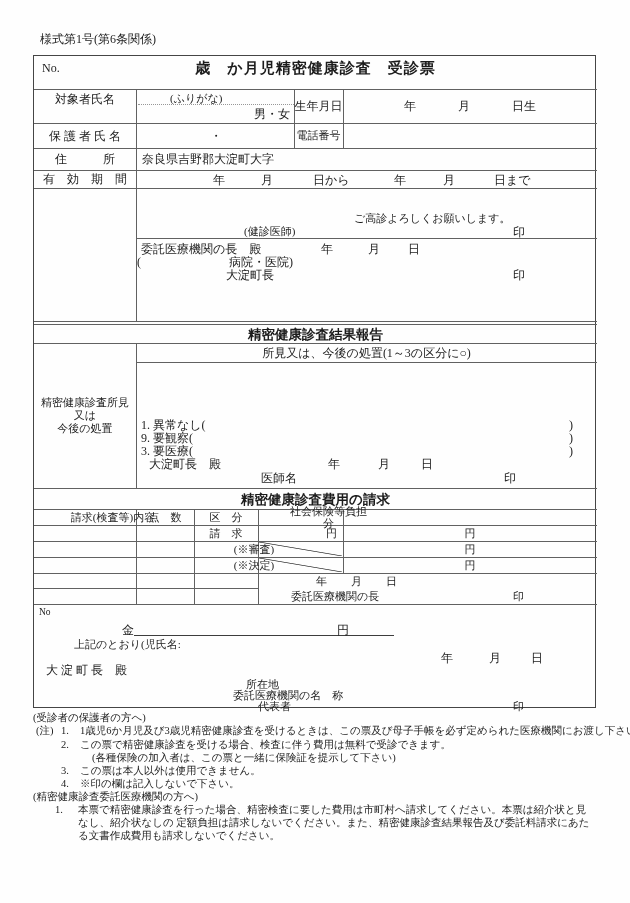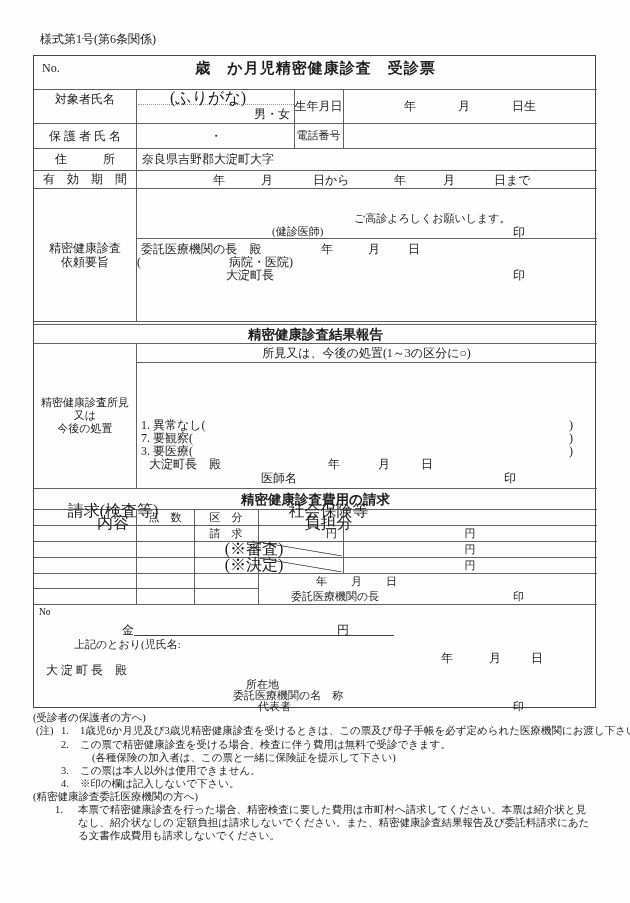--- a/index.html
+++ b/index.html
@@ -17,21 +17,21 @@
     position:absolute;left:33px;top:55px;width:563px;height:653px;
     border:1.6px solid #454545;box-sizing:border-box;background:#fefefe;
   }
   .hl{position:absolute;height:1px;background:#616161;}
   .vl{position:absolute;width:1px;background:#616161;}
   .dot{position:absolute;height:0;border-top:1px dotted #979797;}
   .ctr{display:flex;align-items:center;justify-content:center;text-align:center;}
   .colctr{display:flex;flex-direction:column;align-items:center;justify-content:center;text-align:center;}
   .t12{font-size:12px;line-height:14px;}
   .t11{font-size:11px;line-height:13px;}
-  .t10{font-size:16px;line-height:12.5px;padding-left:28px;}
+  .t10{font-size:11px;line-height:12.5px;padding-left:28px;}
   .bold{font-weight:bold;}
   .diag{position:absolute;background:linear-gradient(to top right,
         transparent calc(50% - 0.8px),#6a6a6a calc(50% - 0.2px),
         #6a6a6a calc(50% + 0.2px),transparent calc(50% + 0.8px));}
   .uline{position:absolute;border-bottom:1px solid #3d3d3d;}
   .note-line{position:absolute;font-size:10.5px;line-height:13px;white-space:nowrap;}
 </style>
 </head>
 <body>
 
@@ -94,46 +94,42 @@
     <div class="abs t12" style="left:108px;top:96px;">奈良県吉野郡大淀町大字</div>
 
     <div class="abs ctr t12" style="left:0;top:114px;width:102px;height:18px;">有　効　期　間</div>
     <span class="abs t12" style="left:179px;top:117px;">年</span>
     <span class="abs t12" style="left:227px;top:117px;">月</span>
     <span class="abs t12" style="left:279px;top:117px;">日から</span>
     <span class="abs t12" style="left:360px;top:117px;">年</span>
     <span class="abs t12" style="left:409px;top:117px;">月</span>
     <span class="abs t12" style="left:460px;top:117px;">日まで</span>
 
-    <div class="abs colctr t12" style="left:0;top:132px;width:102px;height:133px;">
-      <div>精密健康診査</div>
-      <div>依頼要旨</div>
-    </div>
     <div class="abs t11" style="left:320px;top:156px;">ご高診よろしくお願いします。</div>
     <div class="abs t12" style="left:479px;top:169px;">印</div>
-    <div class="abs t11" style="left:210px;top:169px;margin-left:28px;">(健診医師)</div>
+    <div class="abs t11" style="left:210px;top:169px;">(健診医師)</div>
     <div class="abs t12" style="left:107px;top:186px;">委託医療機関の長　殿</div>
     <span class="abs t12" style="left:287px;top:186px;">年</span>
     <span class="abs t12" style="left:334px;top:186px;">月</span>
     <span class="abs t12" style="left:374px;top:186px;">日</span>
     <span class="abs t12" style="left:103px;top:199px;">(</span>
     <span class="abs t12" style="left:195px;top:199px;">病院・医院)</span>
     <div class="abs t12" style="left:192px;top:212px;">大淀町長</div>
     <div class="abs t12" style="left:479px;top:212px;">印</div>
 
     <div class="abs colctr t11" style="left:0;top:287px;width:102px;height:145px;">
       <div>精密健康診査所見</div>
       <div>又は</div>
       <div>今後の処置</div>
     </div>
     <div class="abs bold" style="left:0;top:270px;width:563px;text-align:center;font-size:13.5px;">精密健康診査結果報告</div>
     <div class="abs ctr t12" style="left:102px;top:287px;width:461px;height:19px;">所見又は、今後の処置(1～3の区分に○)</div>
     <span class="abs t12" style="left:107px;top:362px;">1. 異常なし(</span>
     <span class="abs t12" style="left:535px;top:362px;">)</span>
-    <span class="abs t12" style="left:107px;top:375px;">7. 要観察(</span>
+    <span class="abs t12" style="left:107px;top:375px;">9. 要観察(</span>
     <span class="abs t12" style="left:535px;top:375px;">)</span>
     <span class="abs t12" style="left:107px;top:388px;">3. 要医療(</span>
     <span class="abs t12" style="left:535px;top:388px;">)</span>
     <div class="abs t12" style="left:115px;top:401px;">大淀町長　殿</div>
     <span class="abs t12" style="left:294px;top:401px;">年</span>
     <span class="abs t12" style="left:344px;top:401px;">月</span>
     <span class="abs t12" style="left:387px;top:401px;">日</span>
     <div class="abs t12" style="left:227px;top:415px;">医師名</div>
     <div class="abs t12" style="left:470px;top:415px;">印</div>
 

